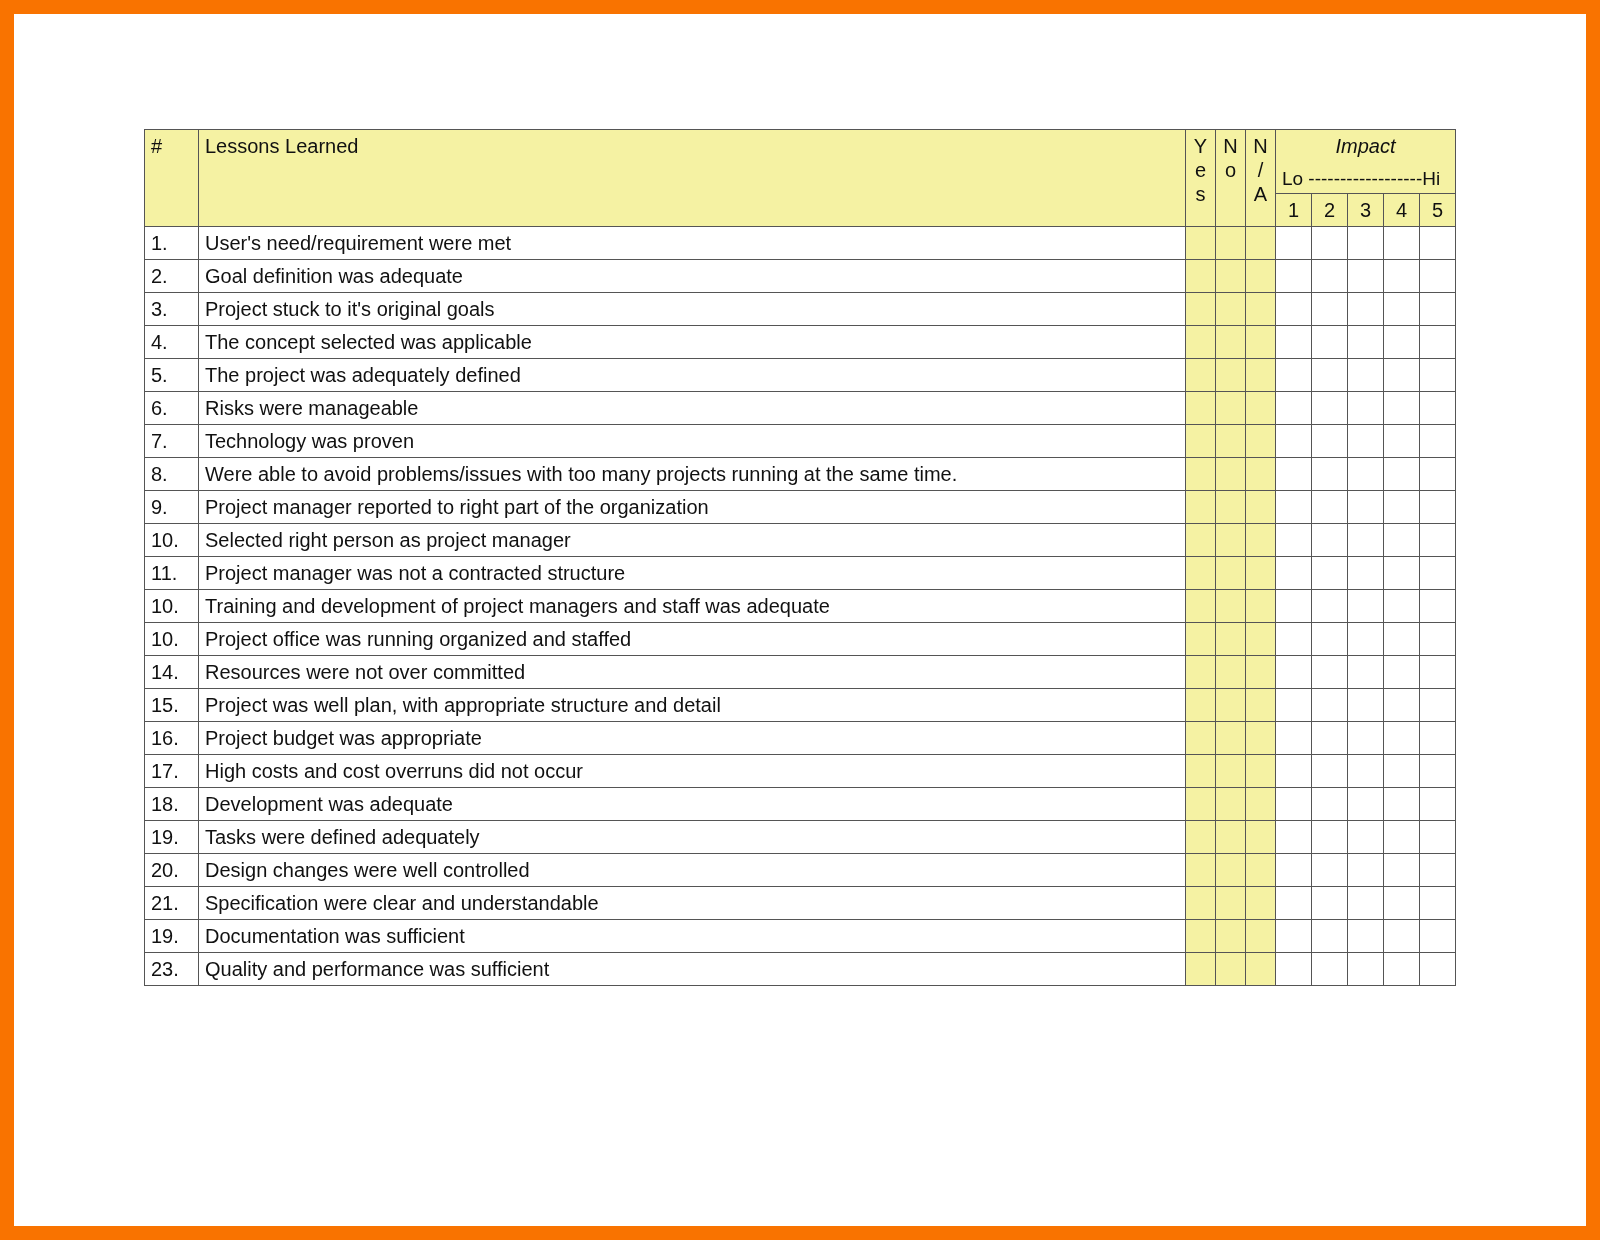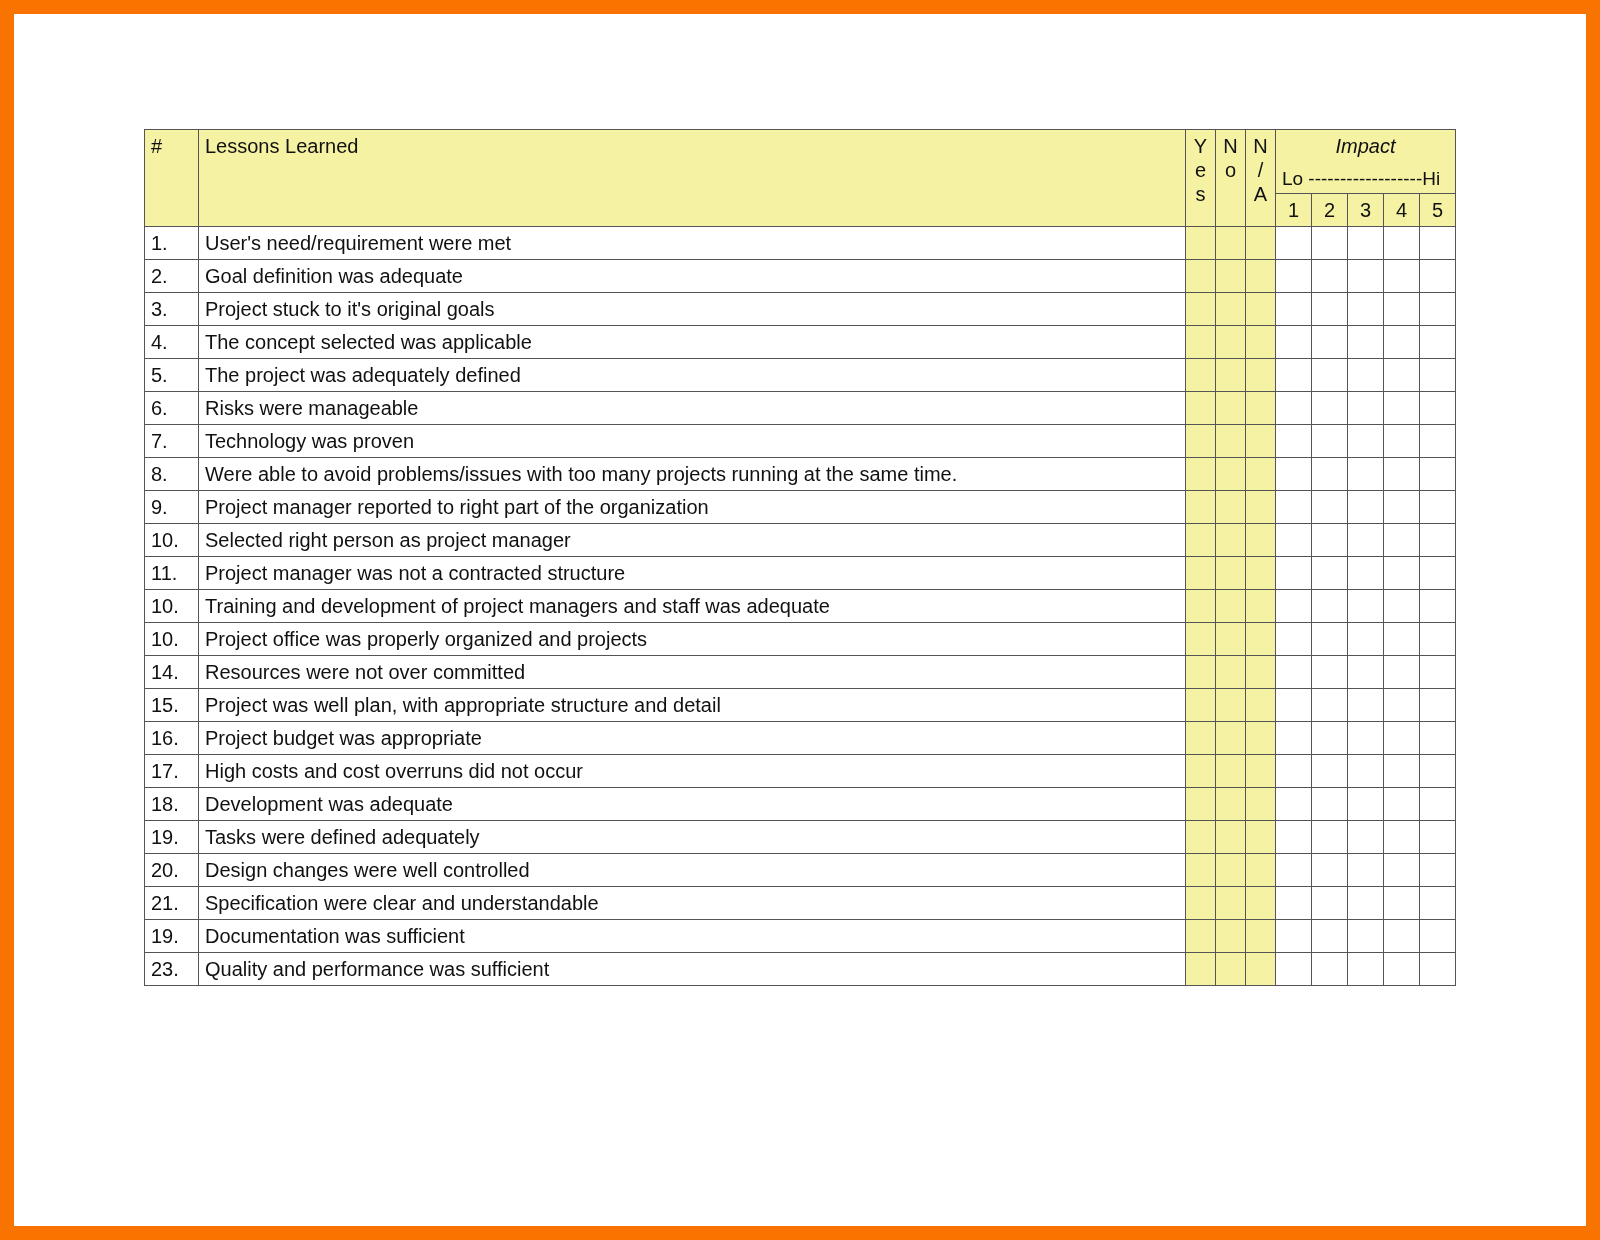--- a/index.html
+++ b/index.html
@@ -239,21 +239,21 @@
           <td class="ycell"></td>
           <td class="ycell"></td>
           <td></td>
           <td></td>
           <td></td>
           <td></td>
           <td></td>
         </tr>
         <tr>
           <td>10.</td>
-          <td>Project office was properly organized and projects</td>
+          <td>Project office was running organized and staffed</td>
           <td class="ycell"></td>
           <td class="ycell"></td>
           <td class="ycell"></td>
           <td></td>
           <td></td>
           <td></td>
           <td></td>
           <td></td>
         </tr>
         <tr>

